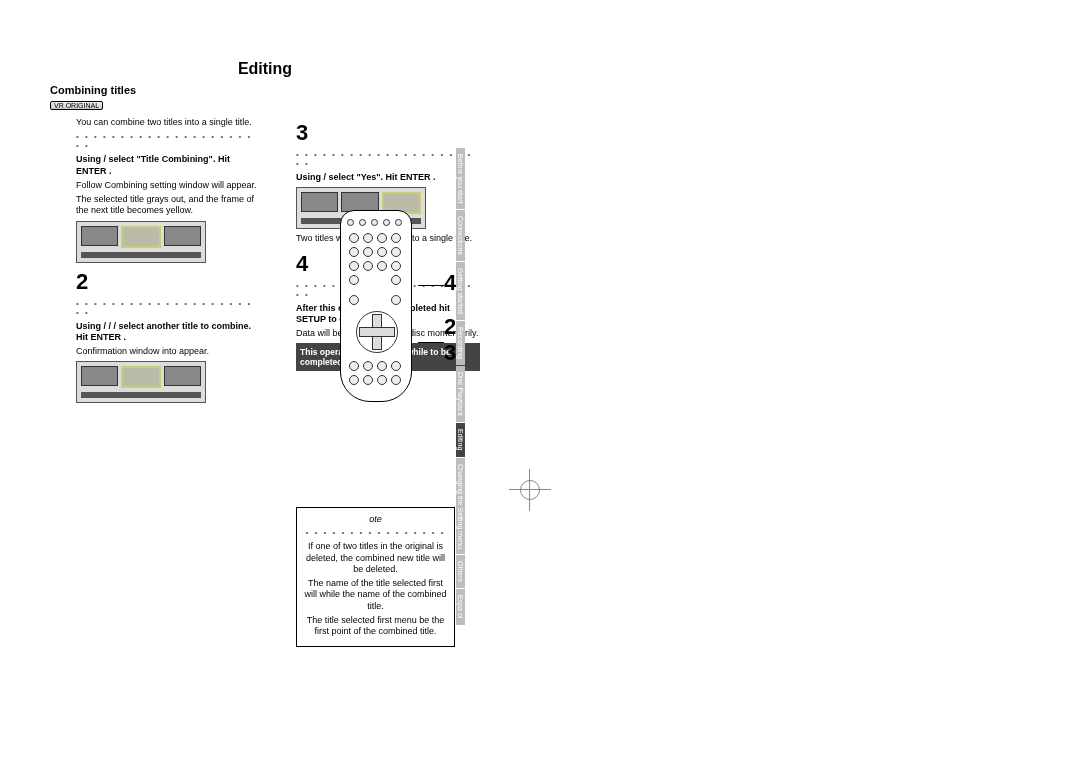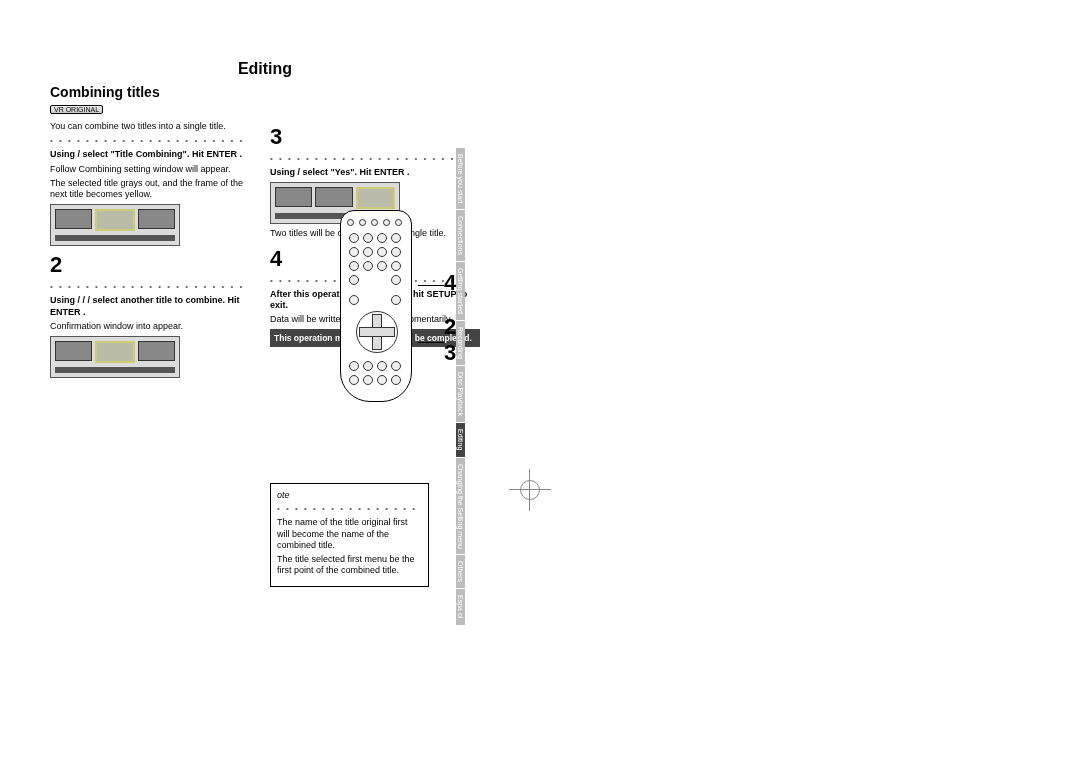--- a/index.html
+++ b/index.html
@@ -38,54 +38,54 @@
     padding: 2px 0;
     position: relative;
   }
   .subtitle-bar::before, .subtitle-bar::after {
     content:"";
     position:absolute; top:0; height:100%; width:12px; background:#fff;
   }
   .subtitle-bar::before { left:-1px; clip-path: polygon(0 0,100% 50%,0 100%); background:#444;}
   .section-title {
     font-weight: bold;
-    font-size: 14px;
+    font-size: 11px;
     margin: 6px 0 3px 0;
   }
   .vr-badge {
     display:inline-block; border:1px solid #000; border-radius:2px;
     font-size:7px; padding:0 3px; margin-top:2px;
     background:linear-gradient(#eee,#ccc);
   }
   .columns {
     display: flex;
     gap: 10px;
     margin-top: 4px;
   }
-  .col { flex: 1; min-width: 0; }
+  .col { flex: 1; min-width: 0; margin-left: 26px; }
   .col p { margin: 3px 0; line-height: 1.25; font-size: 9px; }
   .dots { letter-spacing:2px; color:#666; font-size:8px; margin:4px 0;}
   .bold { font-weight: bold; }
   .bignum { font-size: 22px; font-weight: bold; margin: 6px 0 2px 0;}
   .stepnum-right { font-size: 22px; font-weight: bold; }
   .thumb-box {
     border:1px solid #555; background:#dcdcdc;
     width: 120px; padding:4px; margin:4px 0;
   }
   .thumb-row { display:flex; gap:3px; margin-bottom:3px;}
   .thumb { flex:1; height:18px; background:#888; border:1px solid #333;}
   .thumb.sel { background:#bba; border:2px solid #cc7;}
   .thumb-bar { height:6px; background:#555; margin-top:4px;}
   .warn-box {
     background:#444; color:#fff; font-weight:bold;
     padding:4px; font-size:8.5px; margin-top:4px;
   }
   .note-box {
     border:1px solid #000; padding:6px; font-size:8.5px;
-    width: 145px; margin-top:6px;
+    width: 145px; margin-top:6px;text-align:center;
   }
   .note-title { font-style: italic; font-size:9px;}
 
   
   .remote-wrap {
     position: absolute;
     left: 340px; top: 210px;
     display:flex; align-items:flex-start; gap:6px;
   }
   .remote {
@@ -195,21 +195,22 @@
       <p class="bold">After this operation is completed hit  SETUP  to exit.</p>
       <p>Data will be written onto the disc momentarily.</p>
 
       <div class="warn-box">This operation may take a while to be completed.</div>
 
       <div style="height:130px"></div>
 
       <div class="note-box">
         <div class="note-title">ote</div>
         <div class="dots">• • • • • • • • • • • • • • • •</div>
-        <p>The name of the title original first will become the name of the combined title.</p>
+        <p>If one of two titles in the original is deleted, the combined new title will be deleted.</p>
+        <p>The name of the title selected first will while the name of the combined title.</p>
         <p>The title selected first menu be the first point of the combined title.</p>
       </div>
     </div>
   </div>
 </div>
 
 <div class="remote-wrap">
   <div class="remote">
     <div class="btn r1" style="left:6px"></div>
     <div class="btn r1" style="left:18px"></div>

